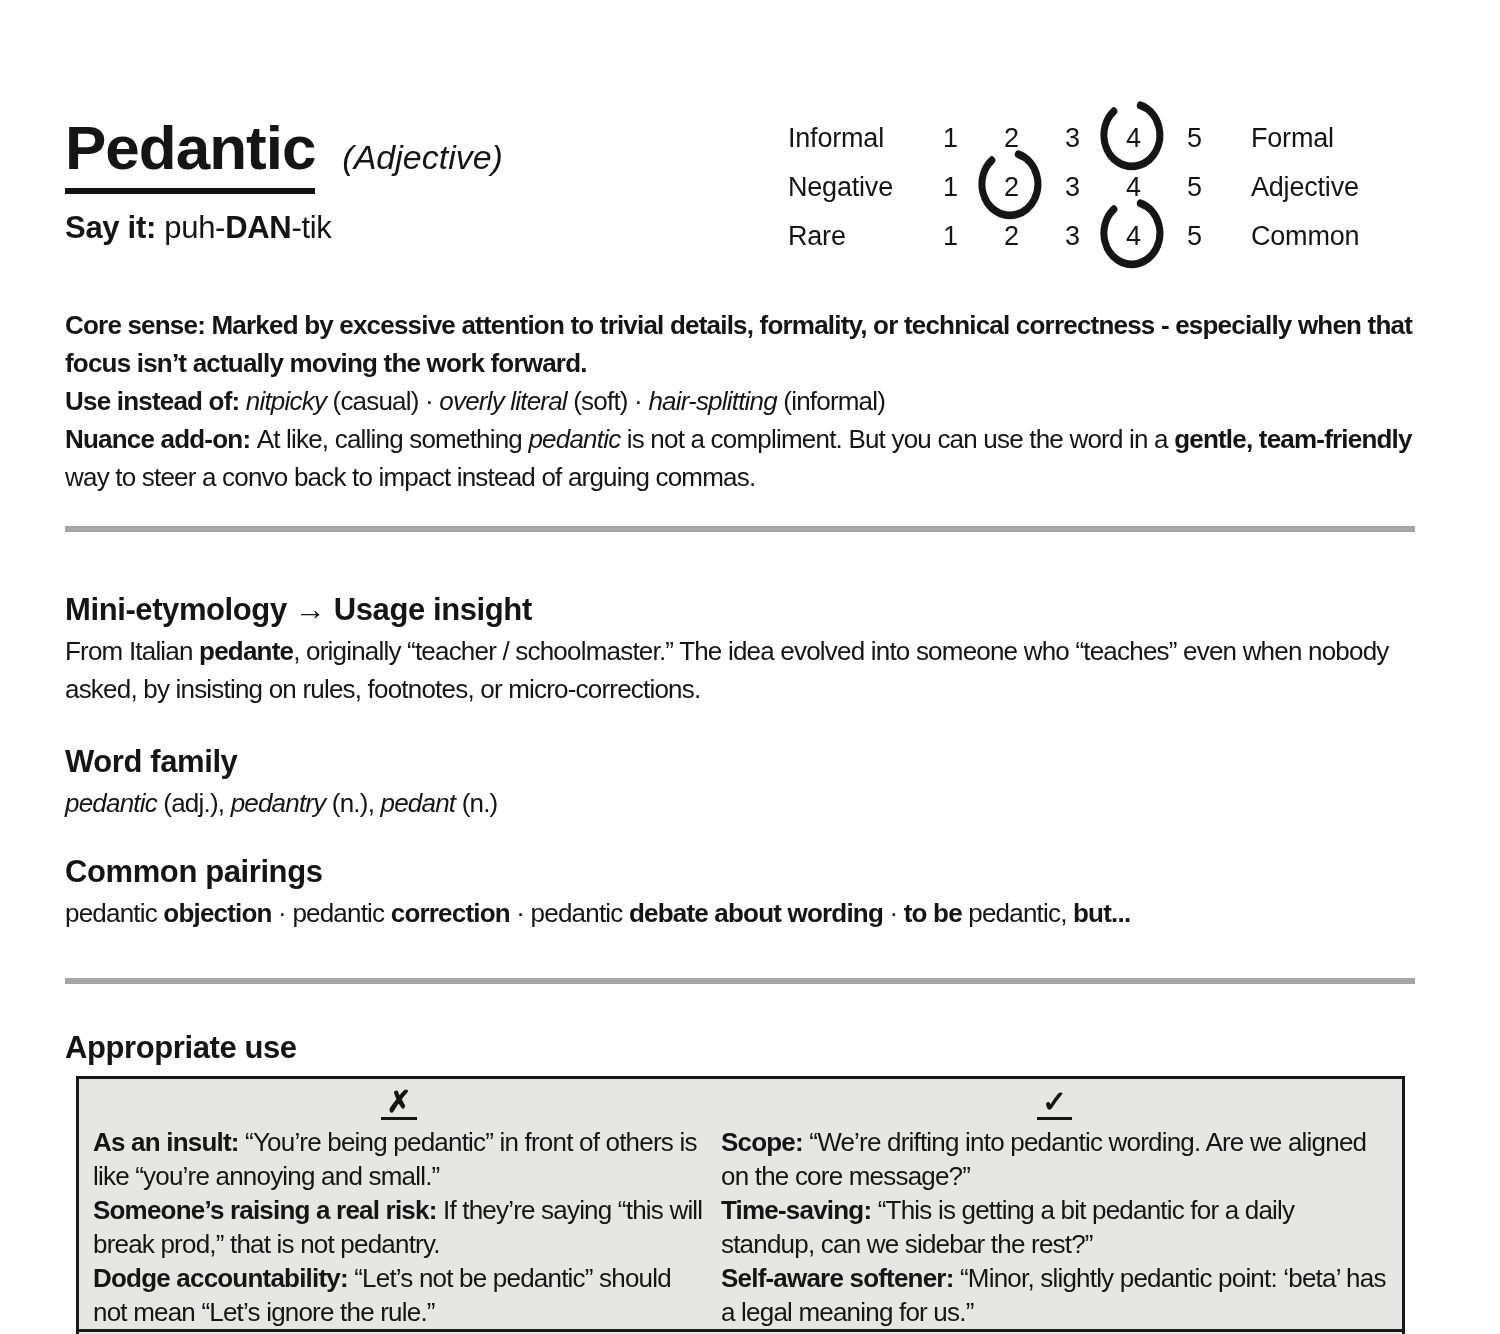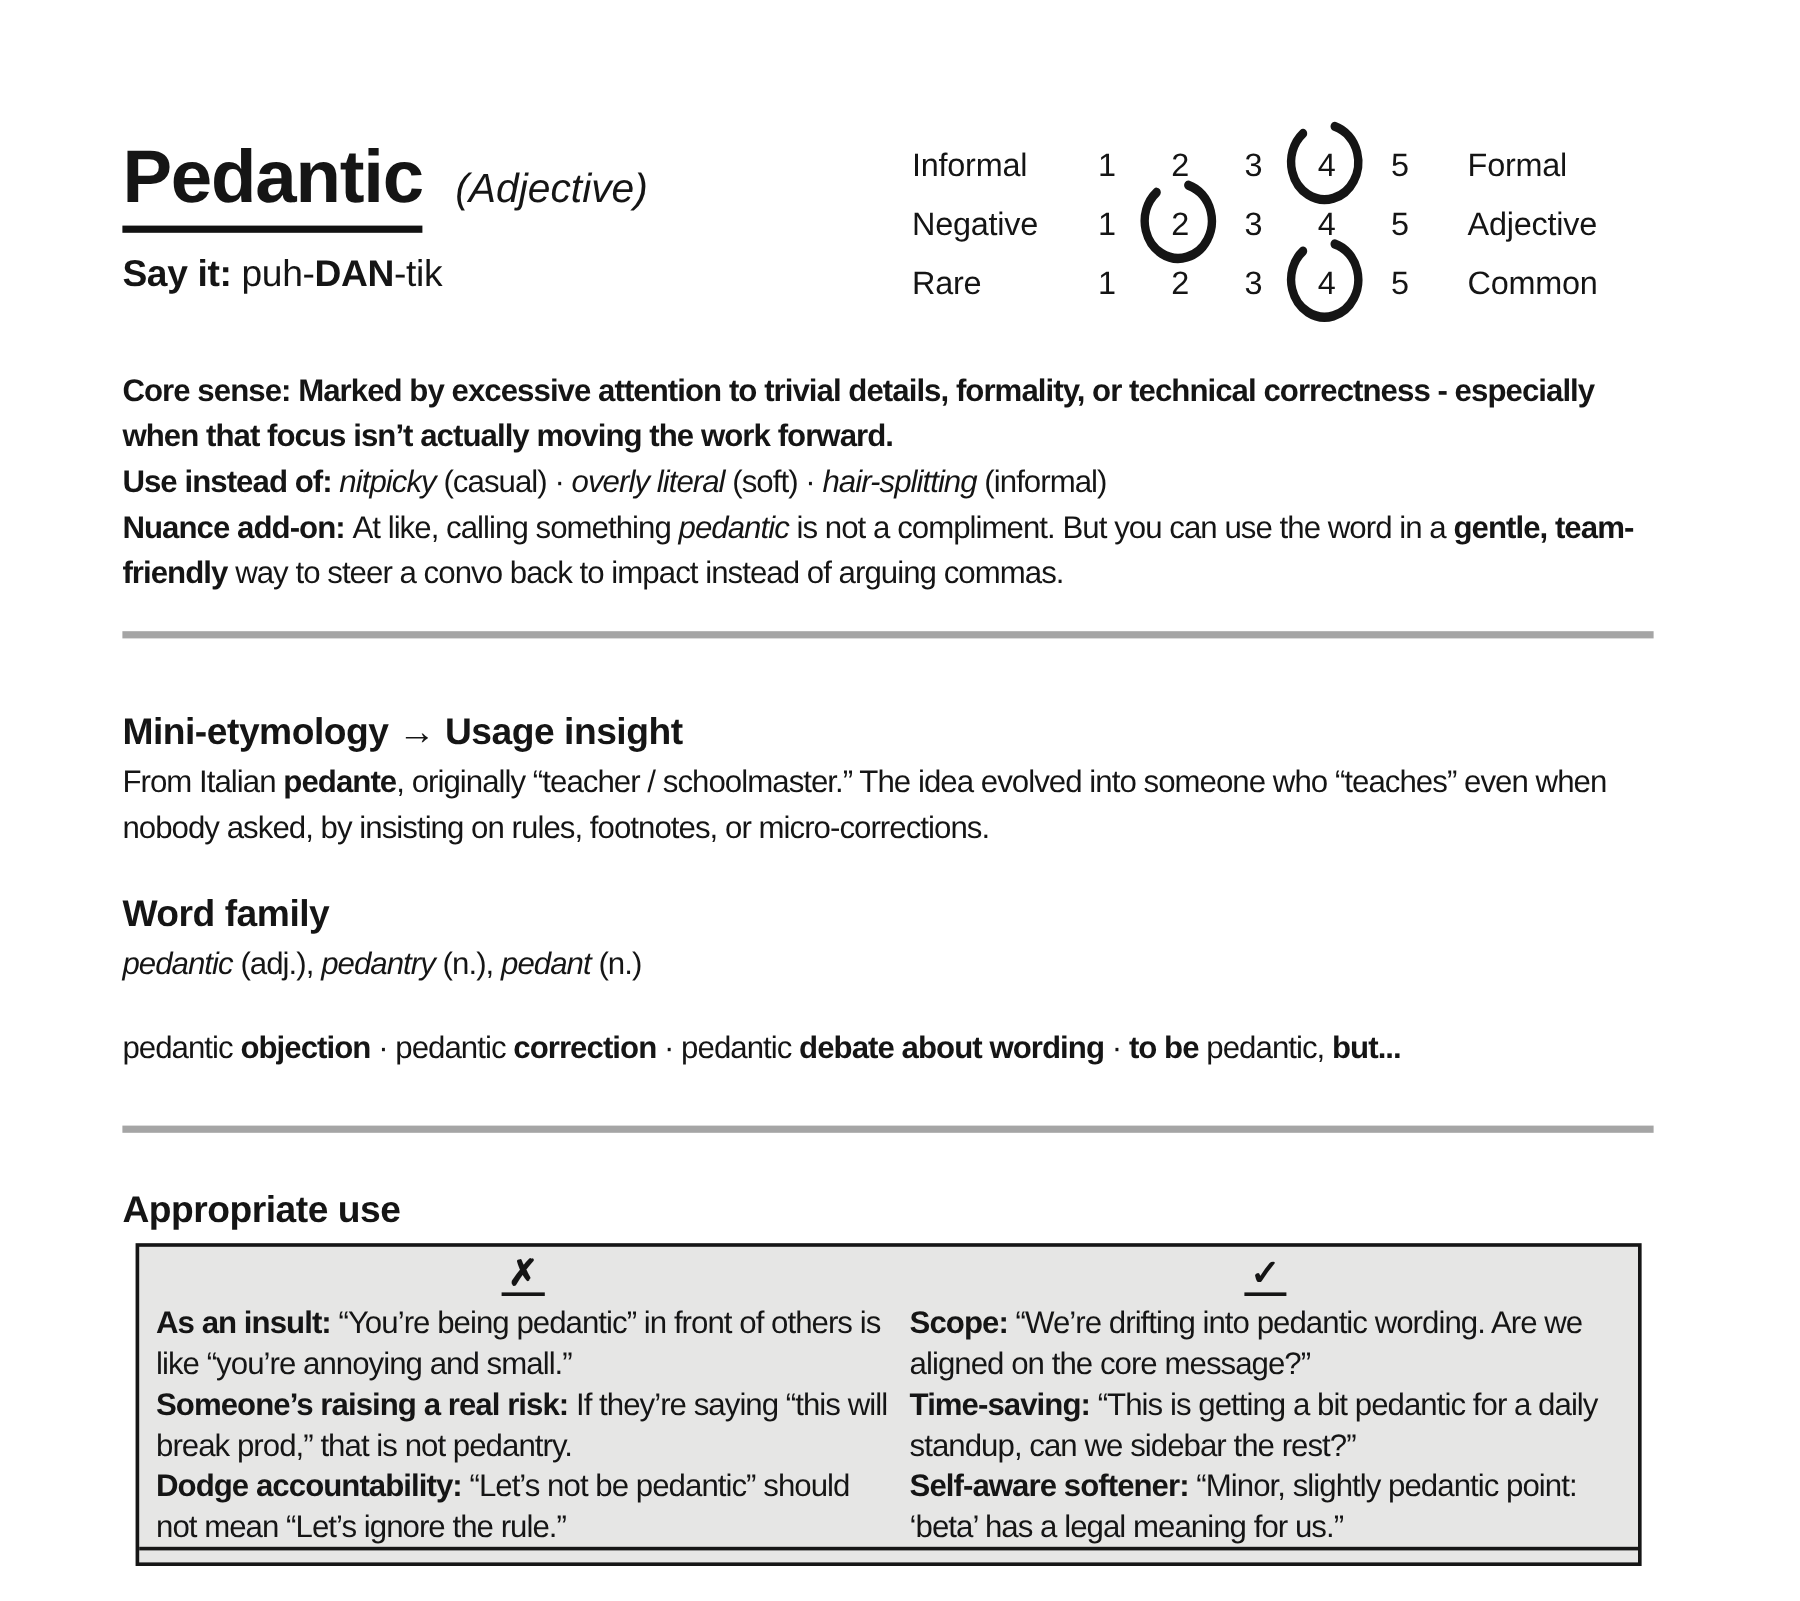--- a/index.html
+++ b/index.html
@@ -1,34 +1,34 @@
 <!DOCTYPE html>
 <html><head>
 <meta charset="utf-8">
 <style>
   html,body{margin:0;padding:0;}
   body{
     width:1500px;height:1334px;overflow:hidden;background:#ffffff;
     font-family:"Liberation Sans",sans-serif;color:#151515;
     -webkit-font-smoothing:antialiased;
   }
-  .page{position:relative;width:1480px;height:1334px;box-sizing:border-box;padding:0 102px;}
+  .page{position:relative;width:1480px;height:1334px;box-sizing:border-box;padding:0 65px;}
 
   
   .title-row{padding-top:112px;}
   .word-title{margin:0;font-weight:700;line-height:72px;}
   .word-title .word{
     font-size:62px;font-weight:700;letter-spacing:-1px;
     border-bottom:6px solid #121212;padding-bottom:4px;display:inline-block;
   }
   .word-title .pos{font-size:34px;font-weight:400;font-style:italic;margin-left:18px;letter-spacing:0;}
   .sayit{margin-top:16px;font-size:31px;letter-spacing:-0.3px;}
 
   
-  .scales{position:absolute;left:760px;top:114px;}
+  .scales{position:absolute;left:788px;top:114px;}
   .scale-row{display:flex;align-items:center;height:49px;font-size:27px;letter-spacing:-0.2px;}
   .scale-left{width:132px;}
   .scale-num{width:61px;text-align:center;position:relative;}
   .scale-num .num{position:relative;z-index:1;}
   .scale-right{margin-left:26px;}
   .circle-svg{
     position:absolute;left:50%;top:50%;
     width:70px;height:78px;transform:translate(-53%,-55%);
     overflow:visible;pointer-events:none;z-index:2;
   }
@@ -126,20 +126,21 @@
     <h2 class="sec">Mini-etymology → Usage insight</h2>
     <p class="body-para"><span>From Italian </span><span class="b">pedante</span><span>, originally “teacher / schoolmaster.” The idea evolved into someone who “teaches” even when nobody asked, by insisting on rules, footnotes, or micro-corrections.</span></p>
   </section>
 
   <section class="sec-family">
     <h2 class="sec">Word family</h2>
     <p class="body-para"><span class="i">pedantic</span><span> (adj.), </span><span class="i">pedantry</span><span> (n.), </span><span class="i">pedant</span><span> (n.)</span></p>
   </section>
 
   <section class="sec-pairings">
+    <h2 class="sec">Common pairings</h2>
     <p class="body-para"><span>pedantic </span><span class="b">objection</span><span> · pedantic </span><span class="b">correction</span><span> · pedantic </span><span class="b">debate about wording</span><span> · </span><span class="b">to be</span><span> pedantic, </span><span class="b">but...</span></p>
   </section>
 
   <hr class="rule r2">
 
   <section class="sec-approp">
     <h2 class="sec">Appropriate use</h2>
     <div class="use-box">
       <div class="use-cols">
         <div class="use-col left">

